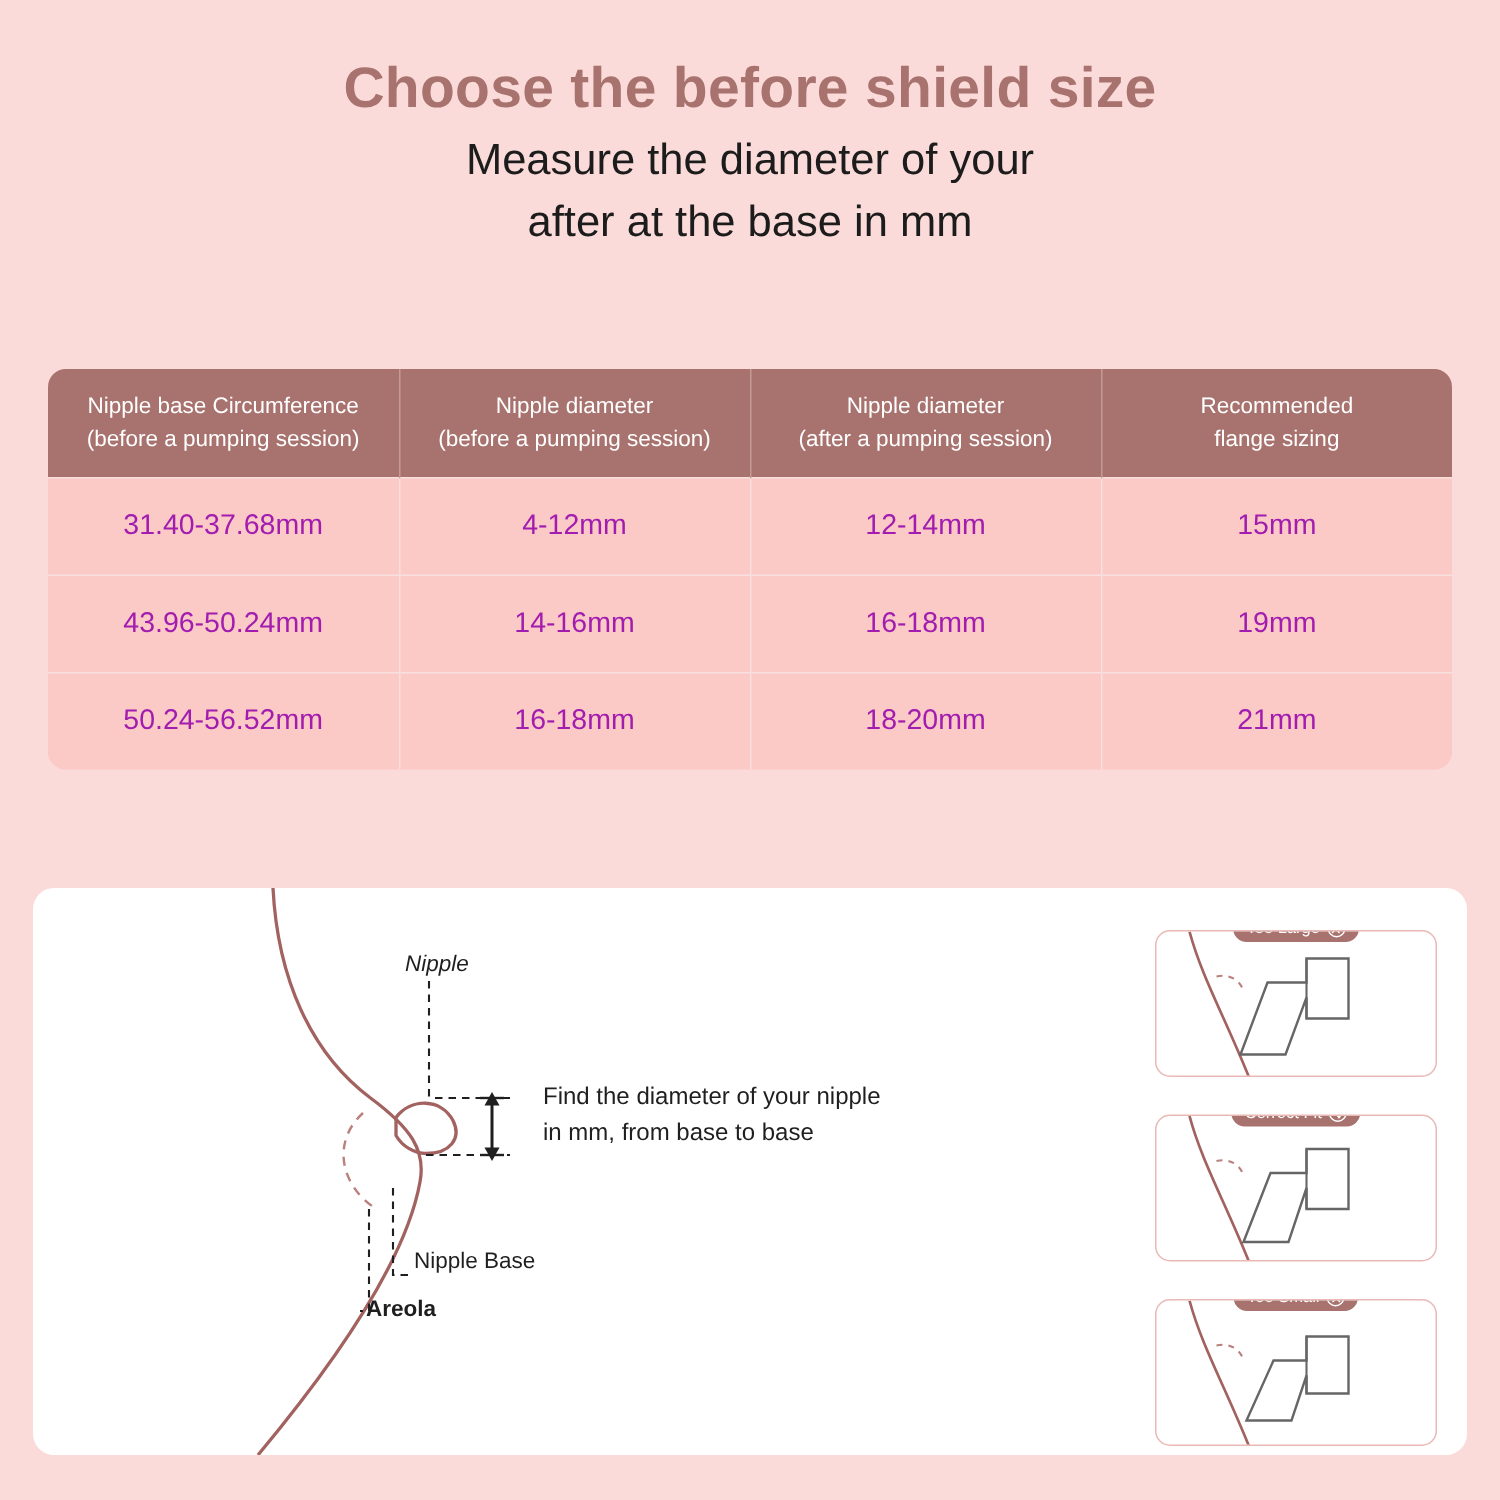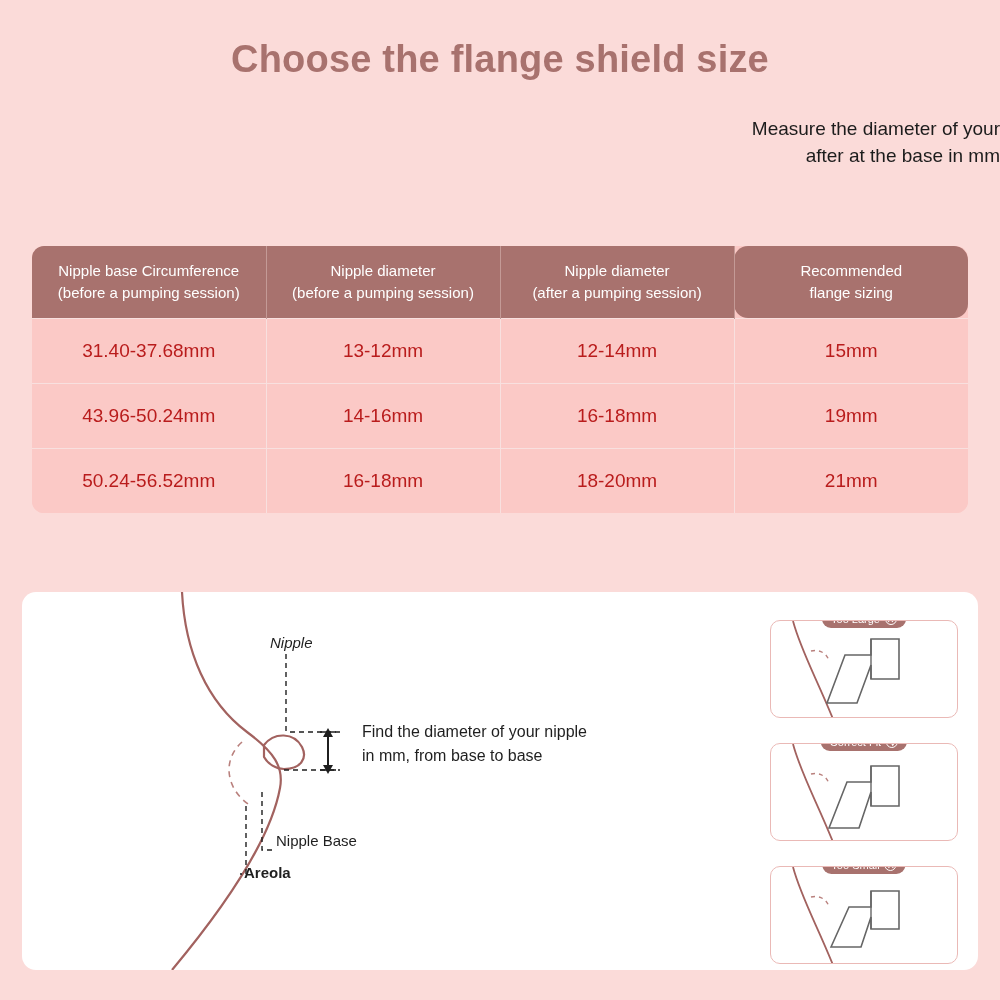--- a/index.html
+++ b/index.html
@@ -17,25 +17,25 @@
   
   .title {
     text-align: center;
     font-size: 38px;
     font-weight: bold;
     color: #a8726e;
     letter-spacing: 0.2px;
     padding-top: 38px;
   }
   .subtitle {
-    text-align: right;
-    font-size: 19px;
+    text-align: center;
+    font-size: 29px;
     color: #1c1c1c;
     line-height: 1.42;
-    margin-top: 35px;
+    margin-top: 6px;
     font-weight: normal;
   }
 
   
   .table-wrap {
     position: absolute;
     left: 32px;
     top: 246px;
     width: 936px;
     border-radius: 12px;
@@ -51,25 +51,25 @@
   table.size-table th {
     background: #a8726e;
     color: #fff;
     font-weight: normal;
     font-size: 15px;
     line-height: 1.45;
     padding: 14px 6px;
     text-align: center;
     border-right: 1px solid #c49a96;
   }
-  table.size-table th:last-child { border-right: none; border-radius: 14px; }
+  table.size-table th:last-child { border-right: none; }
   table.size-table td {
     background: #fbc9c6;
     font-size: 19px;
-    color: #b91c1c;
+    color: #a21caf;
     text-align: center;
     padding: 21px 6px;
     border-top: 1px solid #f8e0df;
     border-right: 1px solid #f8e0df;
   }
   table.size-table td:last-child { border-right: none; }
 
   
   .panel {
     position: absolute;
@@ -151,21 +151,21 @@
   .badge-x::before { width: 7px; height: 1px; left: 1.5px; top: 5px; transform: rotate(45deg); }
   .badge-x::after  { width: 7px; height: 1px; left: 1.5px; top: 5px; transform: rotate(-45deg); }
   .badge-check::before { width: 5px; height: 1px; left: 1.5px; top: 6px; transform: rotate(45deg); }
   .badge-check::after  { width: 8px; height: 1px; left: 3.5px; top: 5px; transform: rotate(-50deg); }
 
   .card svg { position: absolute; left: 0; top: 0; }
 </style>
 </head>
 <body>
 
-<div class="title">Choose the flange shield size</div>
+<div class="title">Choose the before shield size</div>
 <div class="subtitle">
   <div>Measure the diameter of your</div>
   <div>after at the base in mm</div>
 </div>
 
 <div class="table-wrap">
   <table class="size-table">
     <thead>
       <tr>
         <th>
@@ -182,21 +182,21 @@
         </th>
         <th>
           <div>Recommended</div>
           <div>flange sizing</div>
         </th>
       </tr>
     </thead>
     <tbody>
       <tr>
         <td>31.40-37.68mm</td>
-        <td>13-12mm</td>
+        <td>4-12mm</td>
         <td>12-14mm</td>
         <td>15mm</td>
       </tr>
       <tr>
         <td>43.96-50.24mm</td>
         <td>14-16mm</td>
         <td>16-18mm</td>
         <td>19mm</td>
       </tr>
       <tr>

